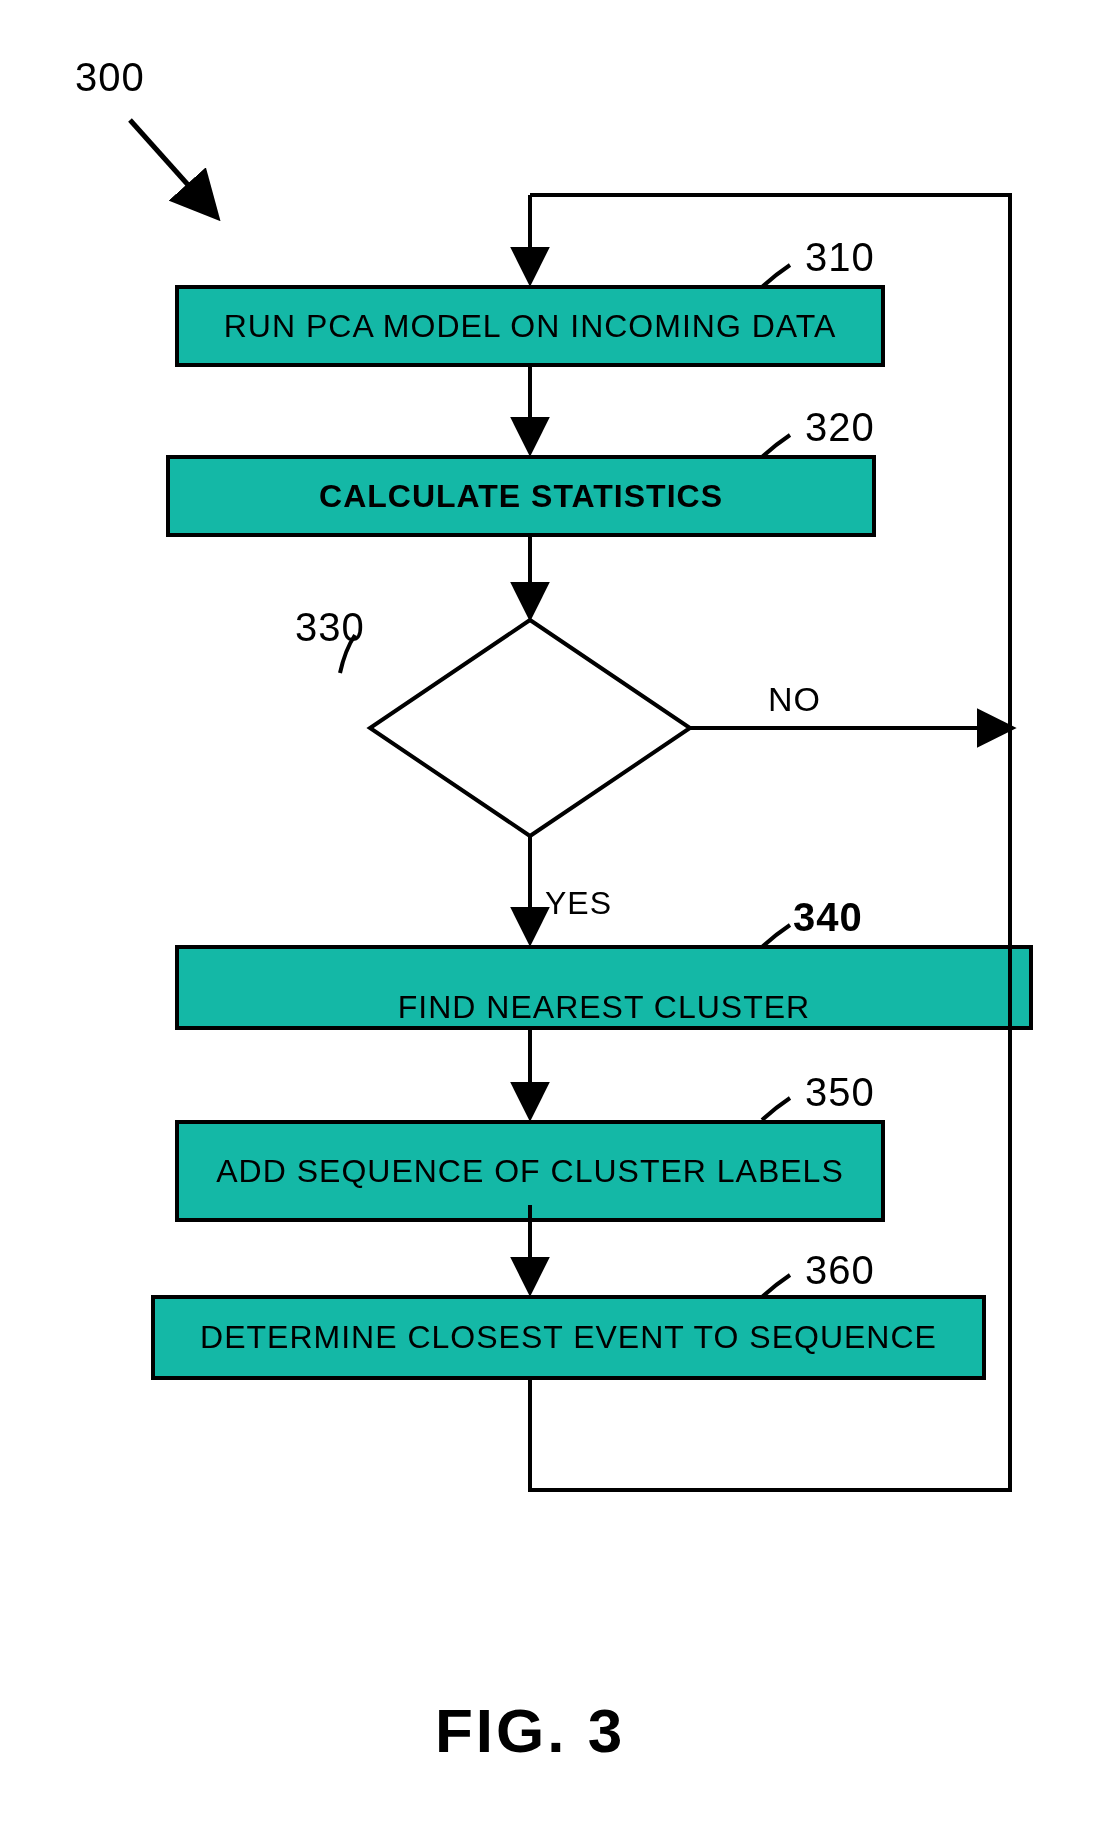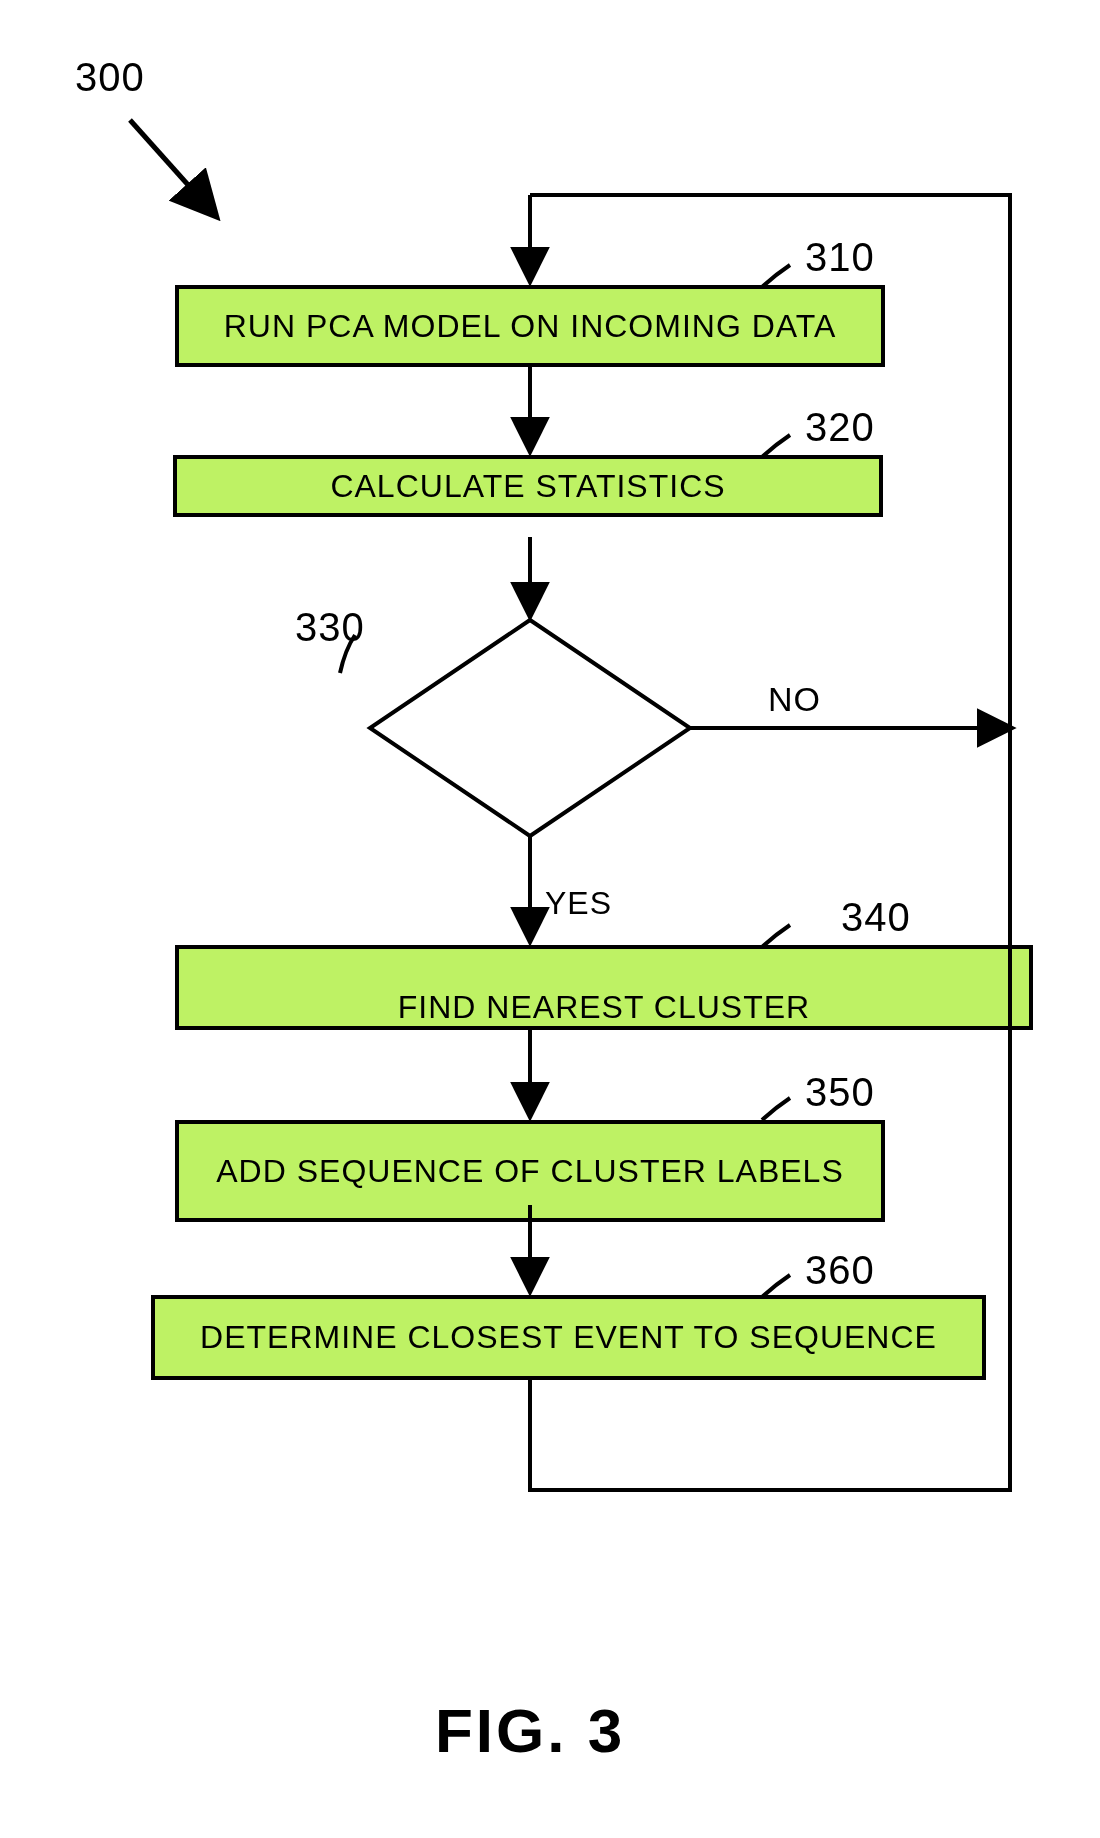--- a/index.html
+++ b/index.html
@@ -15,21 +15,21 @@
     letter-spacing: 1px;
   }
   .box {
     position: absolute;
     border: 4px solid #000;
     display: flex;
     align-items: center;
     justify-content: center;
     font-size: 32px;
     box-sizing: border-box;
-    background: #bef264;
+    background: #14b8a6;
     text-align: center;
   }
   .label {
     position: absolute;
     font-size: 40px;
   }
   .fig-title {
     position: absolute;
     font-size: 62px;
     font-weight: 700;
@@ -44,37 +44,37 @@
 </head>
 <body>
 
 <div class="label" style="left:75px; top:55px;">300</div>
 
 <div class="box" style="left:175px; top:285px; width:710px; height:82px;">
   <span>RUN PCA MODEL ON INCOMING DATA</span>
 </div>
 <div class="label" style="left:792px; top:235px;margin-left:13px;">310</div>
 
-<div class="box" style="left:173px; top:455px; width:710px; height:62px;">
+<div class="box" style="left:166px; top:455px; width:710px; height:82px;font-weight:bold;">
   <span>CALCULATE STATISTICS</span>
 </div>
 <div class="label" style="left:805px; top:405px;">320</div>
 
 <div style="position:absolute; left:370px; top:618px; width:320px; height:220px; display:flex; flex-direction:column; align-items:center; justify-content:center; font-size:32px; pointer-events:none;">
   <span>IN</span>
   <span>EVENT?</span>
 </div>
 <div class="label" style="left:295px; top:605px;">330</div>
 <div class="label" style="left:768px; top:680px; font-size:34px;">NO</div>
 <div class="label" style="left:545px; top:865px; font-size:32px;margin-top:20px;">YES</div>
 
 <div class="box" style="left:175px; top:945px; width:858px; height:85px;align-items:flex-end;">
   <span>FIND NEAREST CLUSTER</span>
 </div>
-<div class="label" style="left:841px; top:895px;">340</div>
+<div class="label" style="left:793px; top:895px;font-weight:bold;">340</div>
 
 <div class="box" style="left:175px; top:1120px; width:710px; height:102px;">
   <span>ADD SEQUENCE OF CLUSTER LABELS</span>
 </div>
 <div class="label" style="left:805px; top:1070px;">350</div>
 
 <div class="box" style="left:110px; top:1295px; width:835px; height:85px;margin-left:41px;">
   <span>DETERMINE CLOSEST EVENT TO SEQUENCE</span>
 </div>
 <div class="label" style="left:805px; top:1248px;">360</div>

